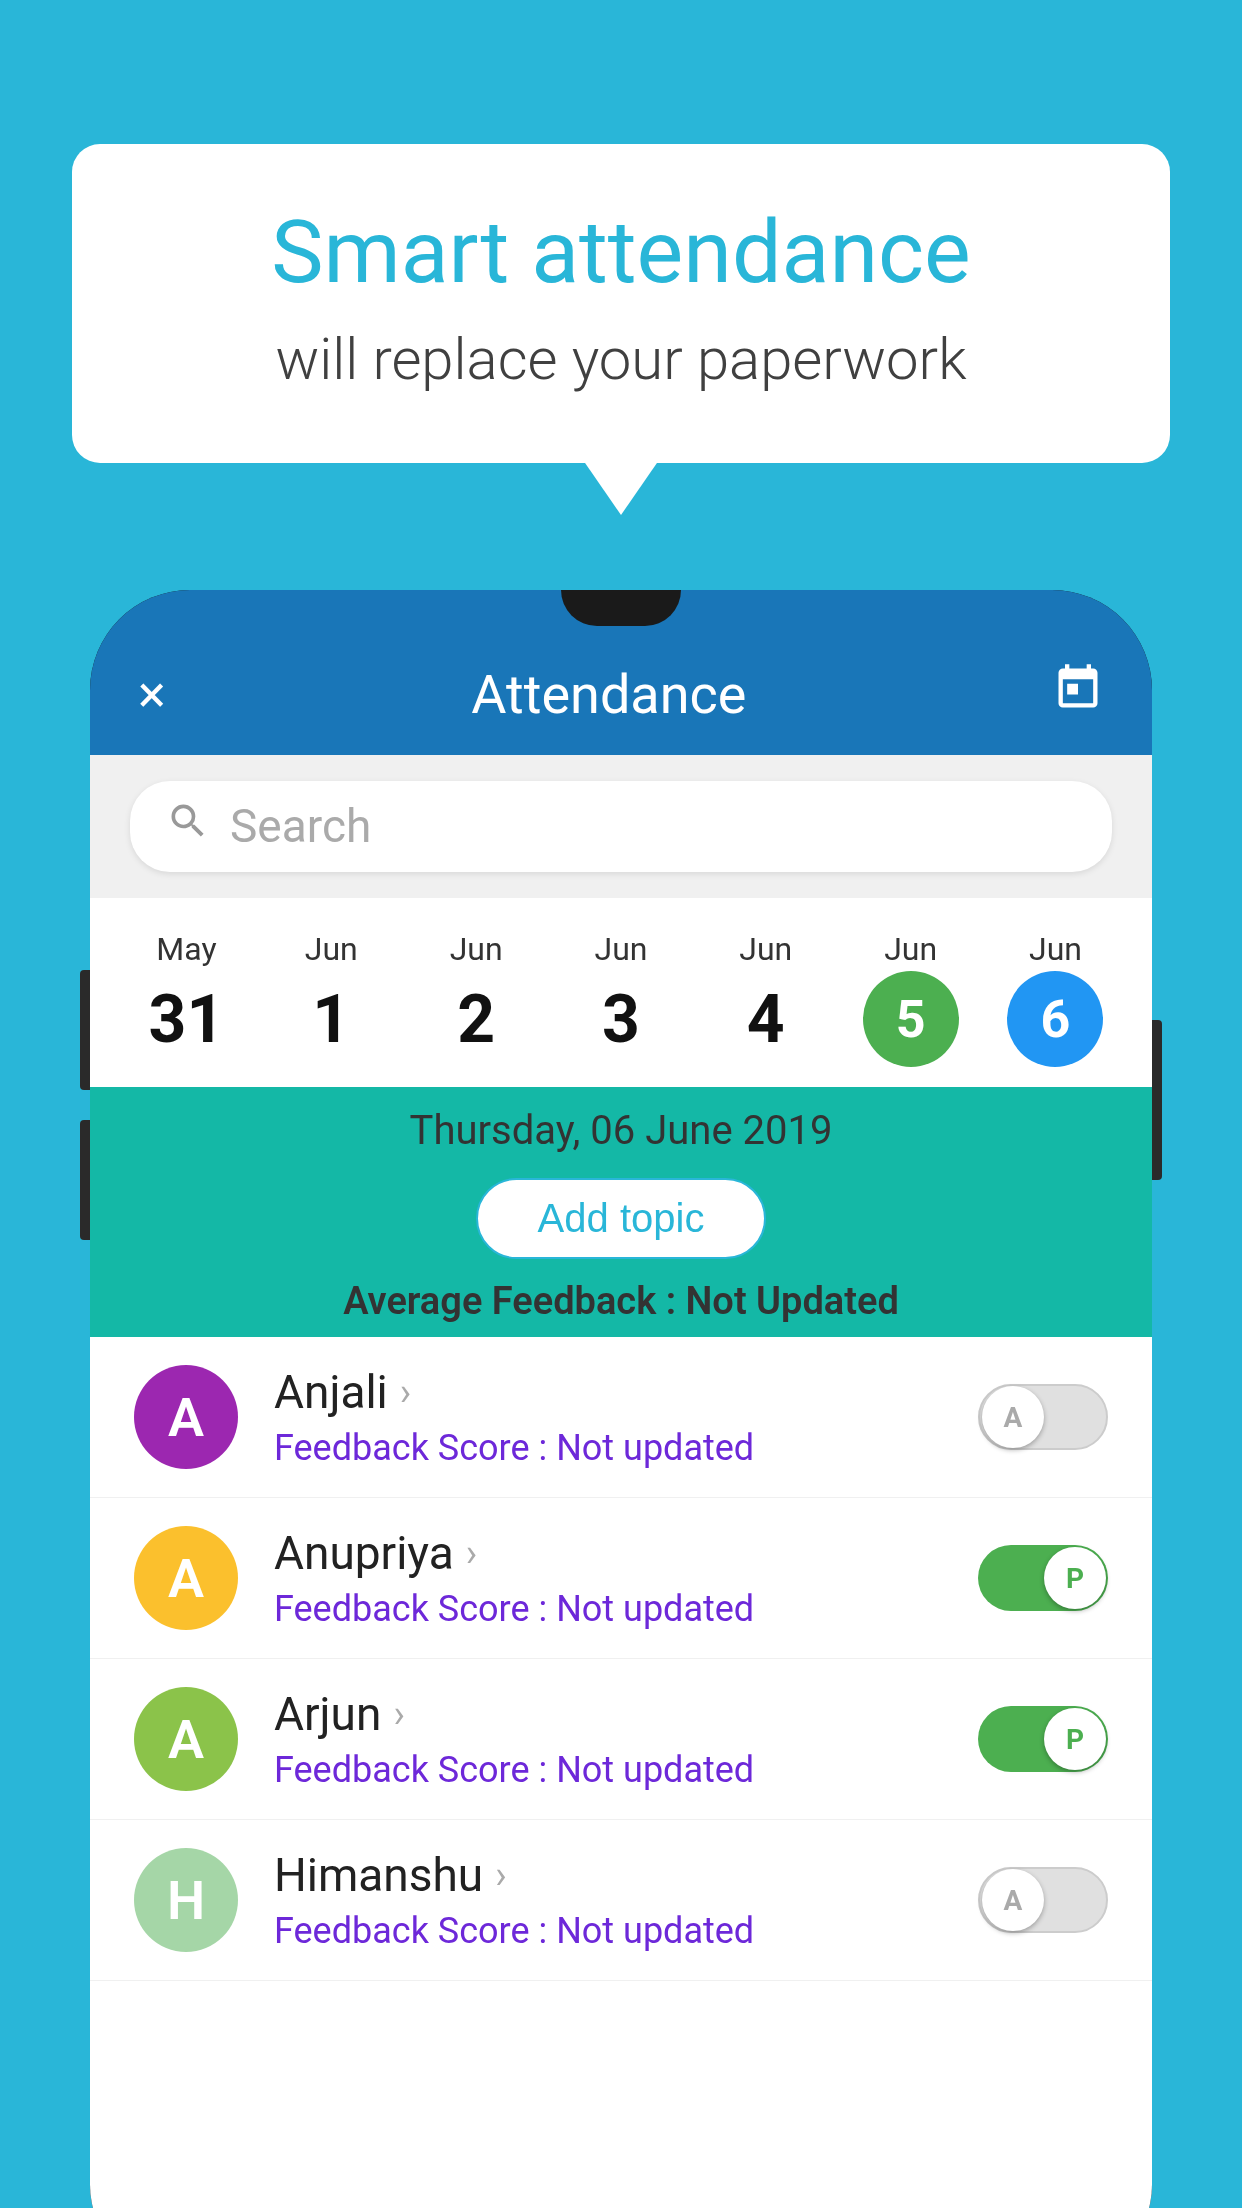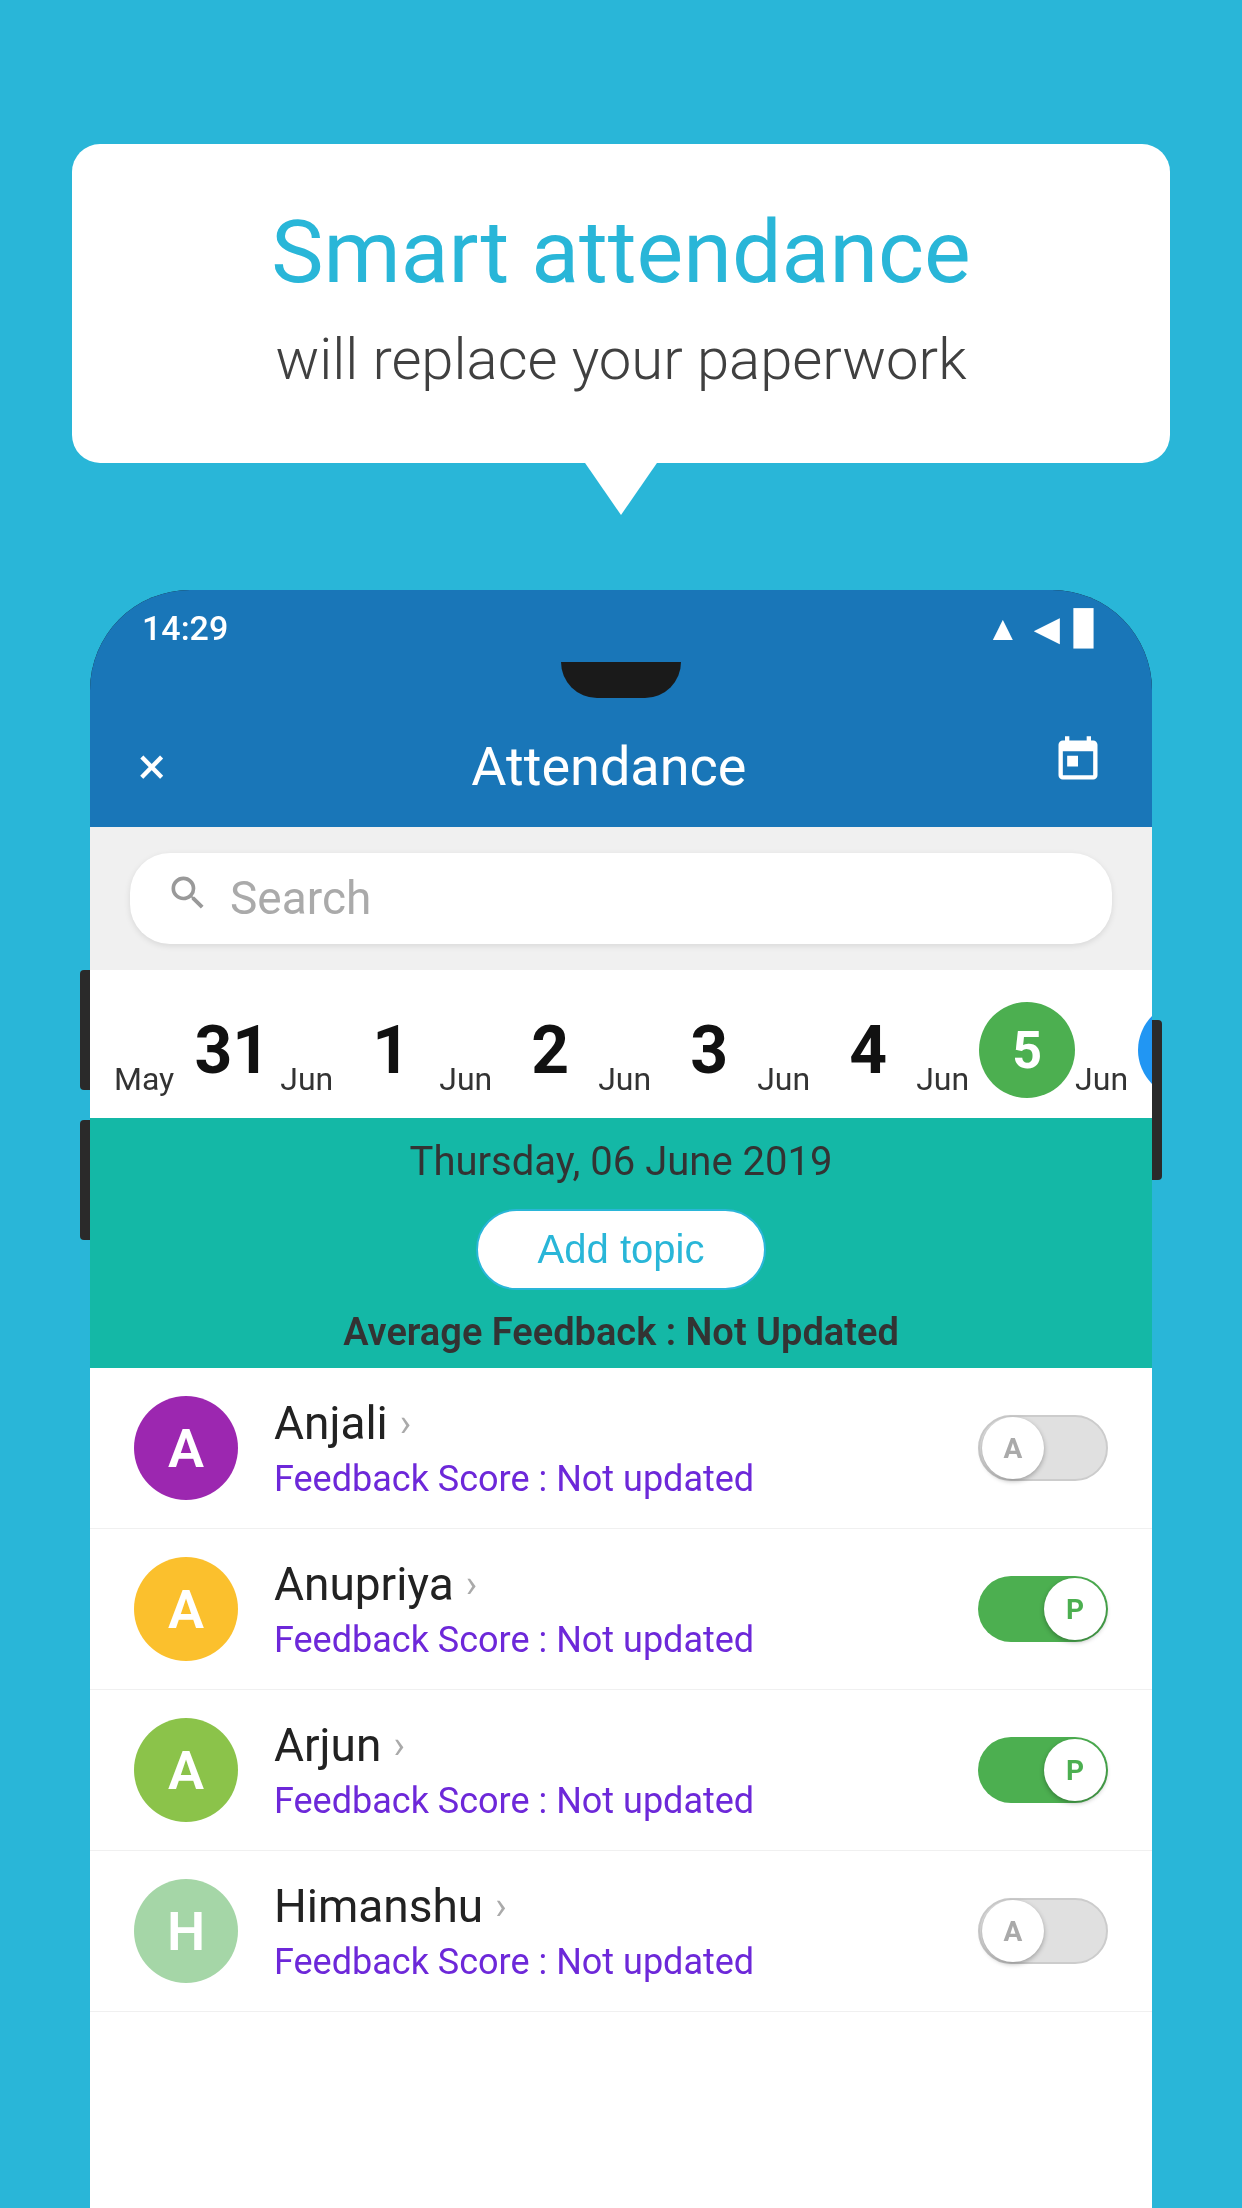--- a/index.html
+++ b/index.html
@@ -166,23 +166,23 @@
     
     .calendar-row {
       display: flex;
       justify-content: space-around;
       padding: 32px 24px 20px;
       background: white;
     }
 
     .cal-day {
       display: flex;
-      flex-direction: row;
-      align-items: flex-end;
-      gap: 10px;
+      flex-direction: column;
+      align-items: center;
+      gap: 3px;
     }
 
     .cal-month {
       font-size: 32px;
       color: #333;
       font-weight: 400;
     }
 
     .cal-num {
       font-size: 66px;
@@ -390,28 +390,20 @@
   </div>
 </div>
 
 <div class="phone-wrapper">
   <div class="phone-side-vol"></div>
   <div class="phone-side-vol2"></div>
   <div class="phone-side-power"></div>
 
   <div class="phone-outer">
 
-    <div class="status-bar">
-      <span class="status-bar-time">14:29</span>
-      <div class="status-icons">
-        <span>▲</span>
-        <span>◀</span>
-        <span>▊</span>
-      </div>
-    </div>
 
     <div class="notch-area">
       <div class="notch"></div>
     </div>
 
     <div class="app-bar">
       <span class="app-bar-icon">×</span>
       <span class="app-bar-title">Attendance</span>
       <span class="app-bar-icon">
         <svg width="52" height="52" viewBox="0 0 24 24" fill="white">

